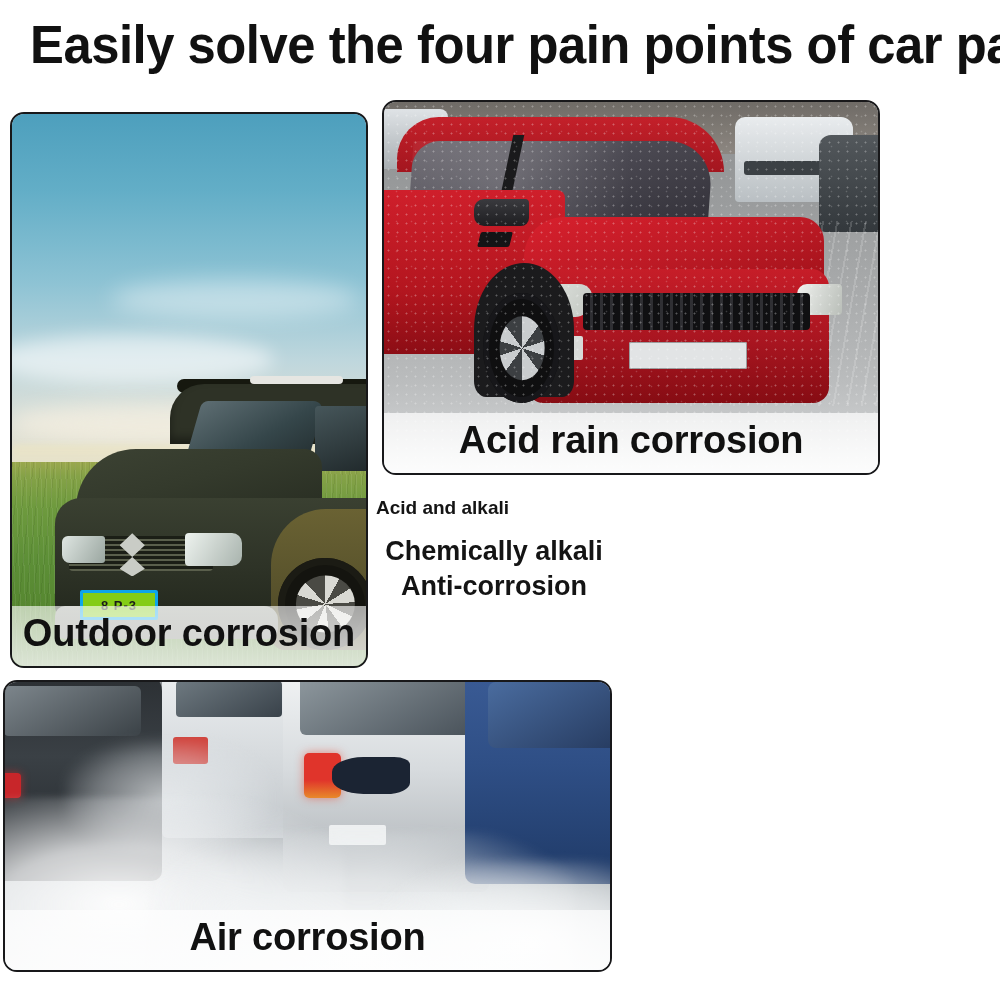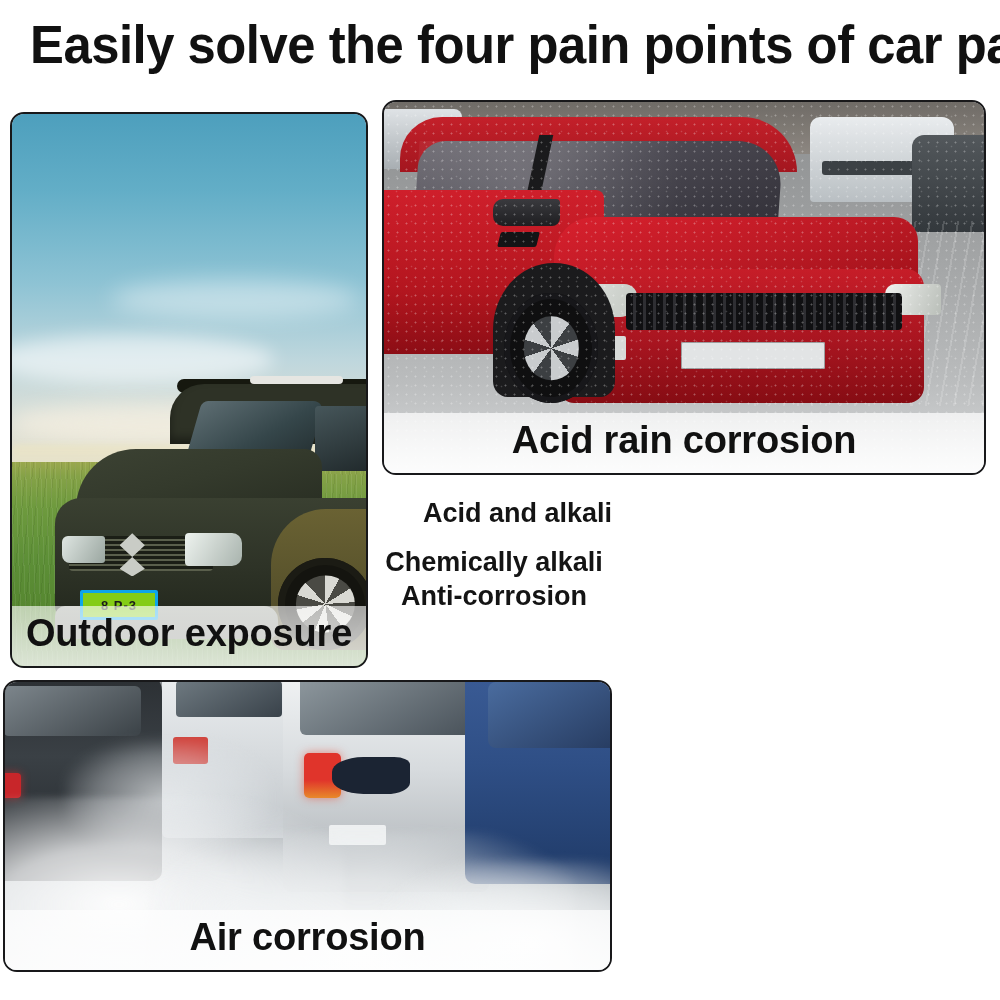--- a/index.html
+++ b/index.html
@@ -480,24 +480,24 @@
         <div class="logo"></div>
         <div class="hl-l"></div>
         <div class="hl-r"></div>
         <div class="bumper"></div>
         <div class="plate">8 P-3</div>
         <div class="wheel">
           <div class="rim"></div>
         </div>
       </div>
     </div>
-    <div class="caption cap-grass">Outdoor exposure</div>
+    <div class="caption cap-grass">Outdoor corrosion</div>
   </div>
 
-  <div class="panel" id="p-acid" style="left:382px;top:100px;width:604px;height:375px;">
+  <div class="panel" id="p-acid" style="left:382px;top:100px;width:498px;height:375px;">
     <div class="photo">
       <div class="lot"></div>
       <div class="bgbuild"></div>
       <div class="bgcar-l"></div>
       <div class="bgcar-w"></div>
       <div class="bgcar-d"></div>
       <div class="wetstreak"></div>
       <div class="evo">
         <div class="roof"></div>
         <div class="glass"></div>
@@ -516,21 +516,21 @@
         <div class="wheel">
           <div class="rim"></div>
         </div>
       </div>
       <div class="droplets"></div>
     </div>
     <div class="caption cap-white">Acid rain corrosion</div>
   </div>
 
   <div style="position:absolute;left:376px;top:496px;width:236px;height:180px;">
-    <div style="text-align:right;font-size:27px;font-weight:bold;color:#141414;line-height:1.28;">
+    <div style="text-align:left;font-size:19px;font-weight:bold;color:#141414;line-height:1.28;">
       <div>Acid and alkali</div>
     </div>
     <div style="text-align:center;font-size:27px;font-weight:bold;color:#141414;line-height:1.28;margin-top:14px;">
       <div>Chemically alkali</div>
       <div>Anti-corrosion</div>
     </div>
   </div>
 
   <div class="panel" id="p-smog" style="left:3px;top:680px;width:609px;height:292px;">
     <div class="photo">

